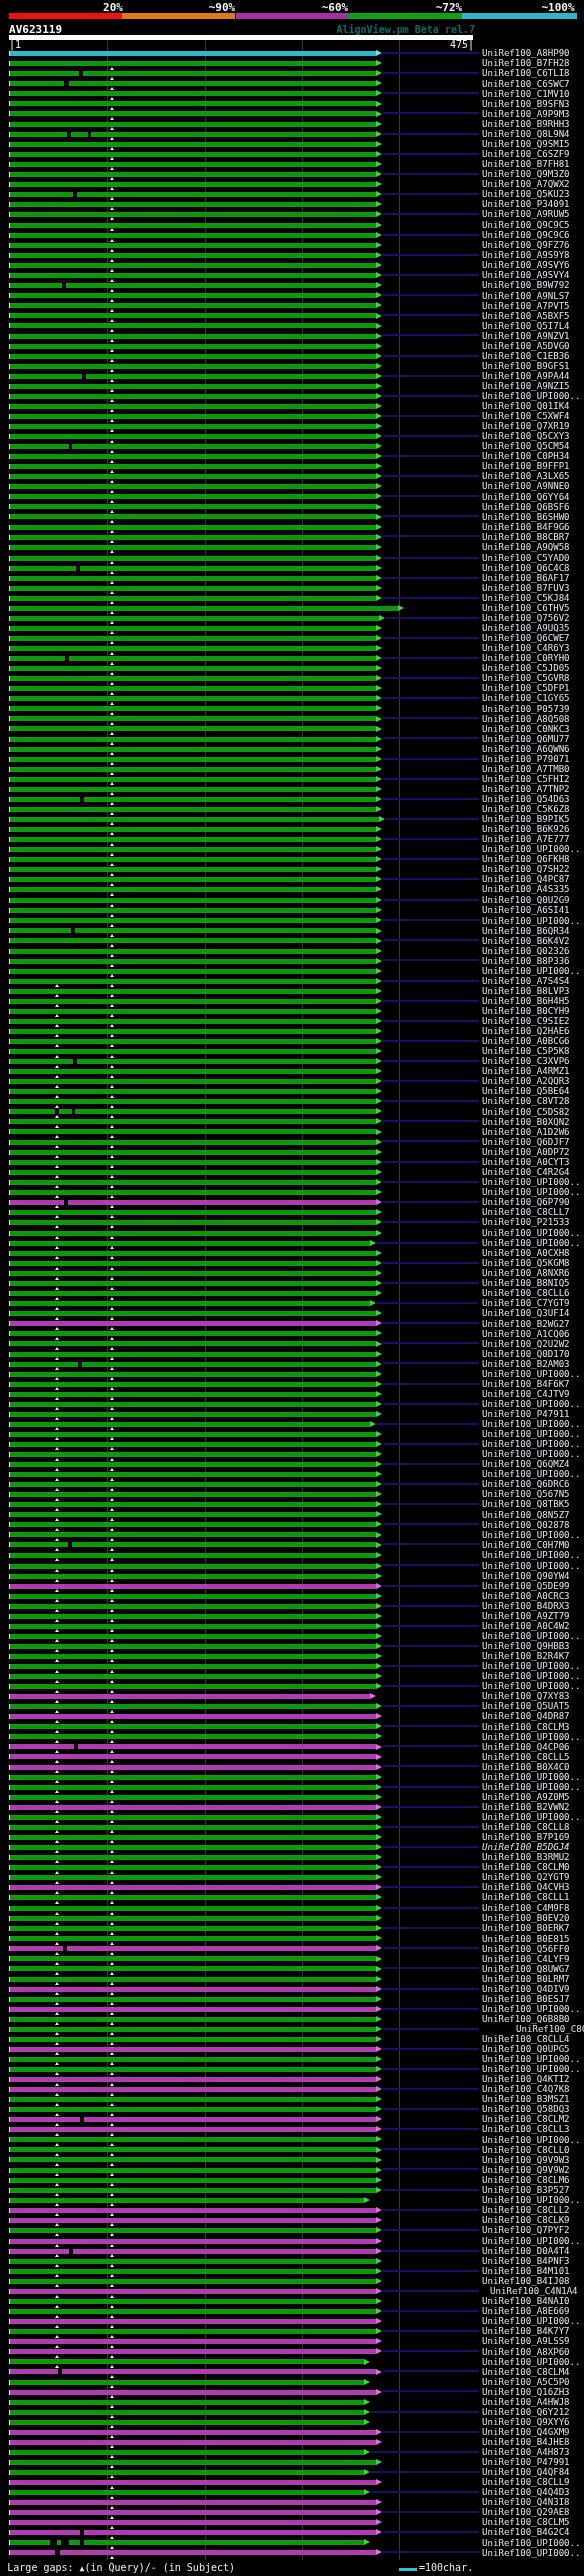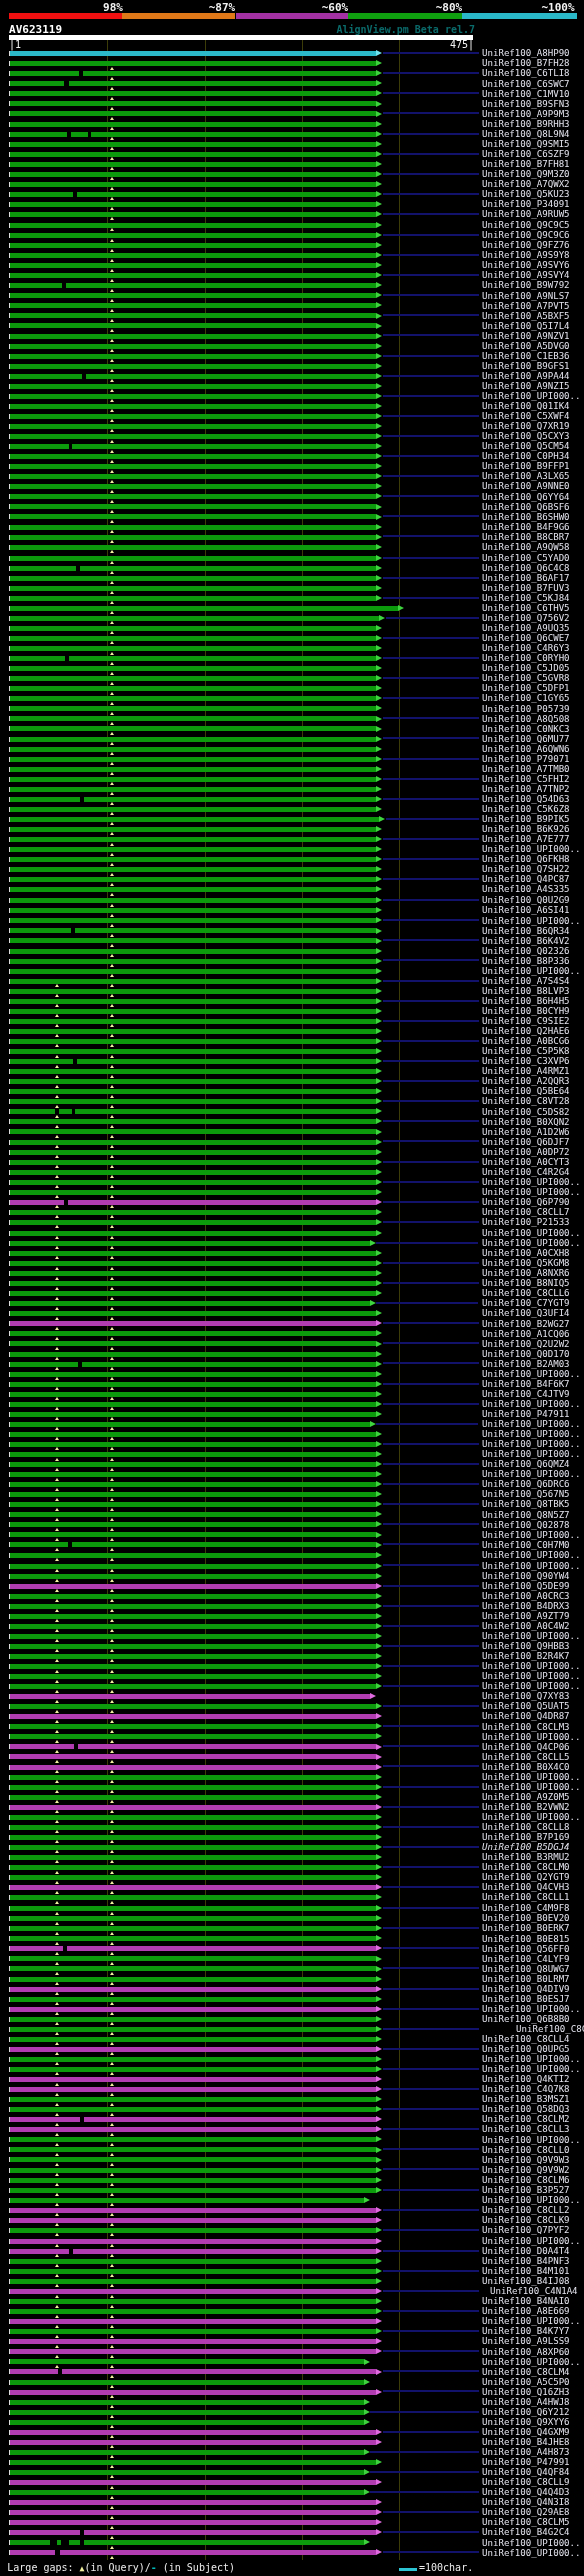--- a/index.html
+++ b/index.html
@@ -28,24 +28,24 @@
   #legend .lg-tri{color:#f2f2a0;font-size:8.2px;}
   #legend .lg-dash{color:#00b8b8;font-weight:bold;}
   #legend-swatch{position:absolute;left:399px;top:2568px;width:18.3px;height:2.7px;background:#2cc4d4;}
   #legend-eq{position:absolute;left:419px;top:2562px;color:#ececec;font-size:10px;white-space:pre;}
 </style>
 </head>
 <body>
 
 <div id="stage">
 
-  <div class="pct" style="left:113px">98%</div>
-  <div class="pct" style="left:222px">~87%</div>
+  <div class="pct" style="left:113px">20%</div>
+  <div class="pct" style="left:222px">~90%</div>
   <div class="pct" style="left:335px">~60%</div>
-  <div class="pct" style="left:449px">~80%</div>
+  <div class="pct" style="left:449px">~72%</div>
   <div class="pct" style="left:558px">~100%</div>
 
   <div class="seg" style="left:9.1px;width:113px;background:#f01010"></div>
   <div class="seg" style="left:122px;width:113px;background:#e07818"></div>
   <div class="seg" style="left:236px;width:112px;background:#a331a3"></div>
   <div class="seg" style="left:348px;width:114px;background:#0fa00f"></div>
   <div class="seg" style="left:462px;width:115px;background:#2ab8c8"></div>
 
   <div id="query-name">AV623119</div>
   <div id="watermark">AlignView.pm Beta rel.7</div>

